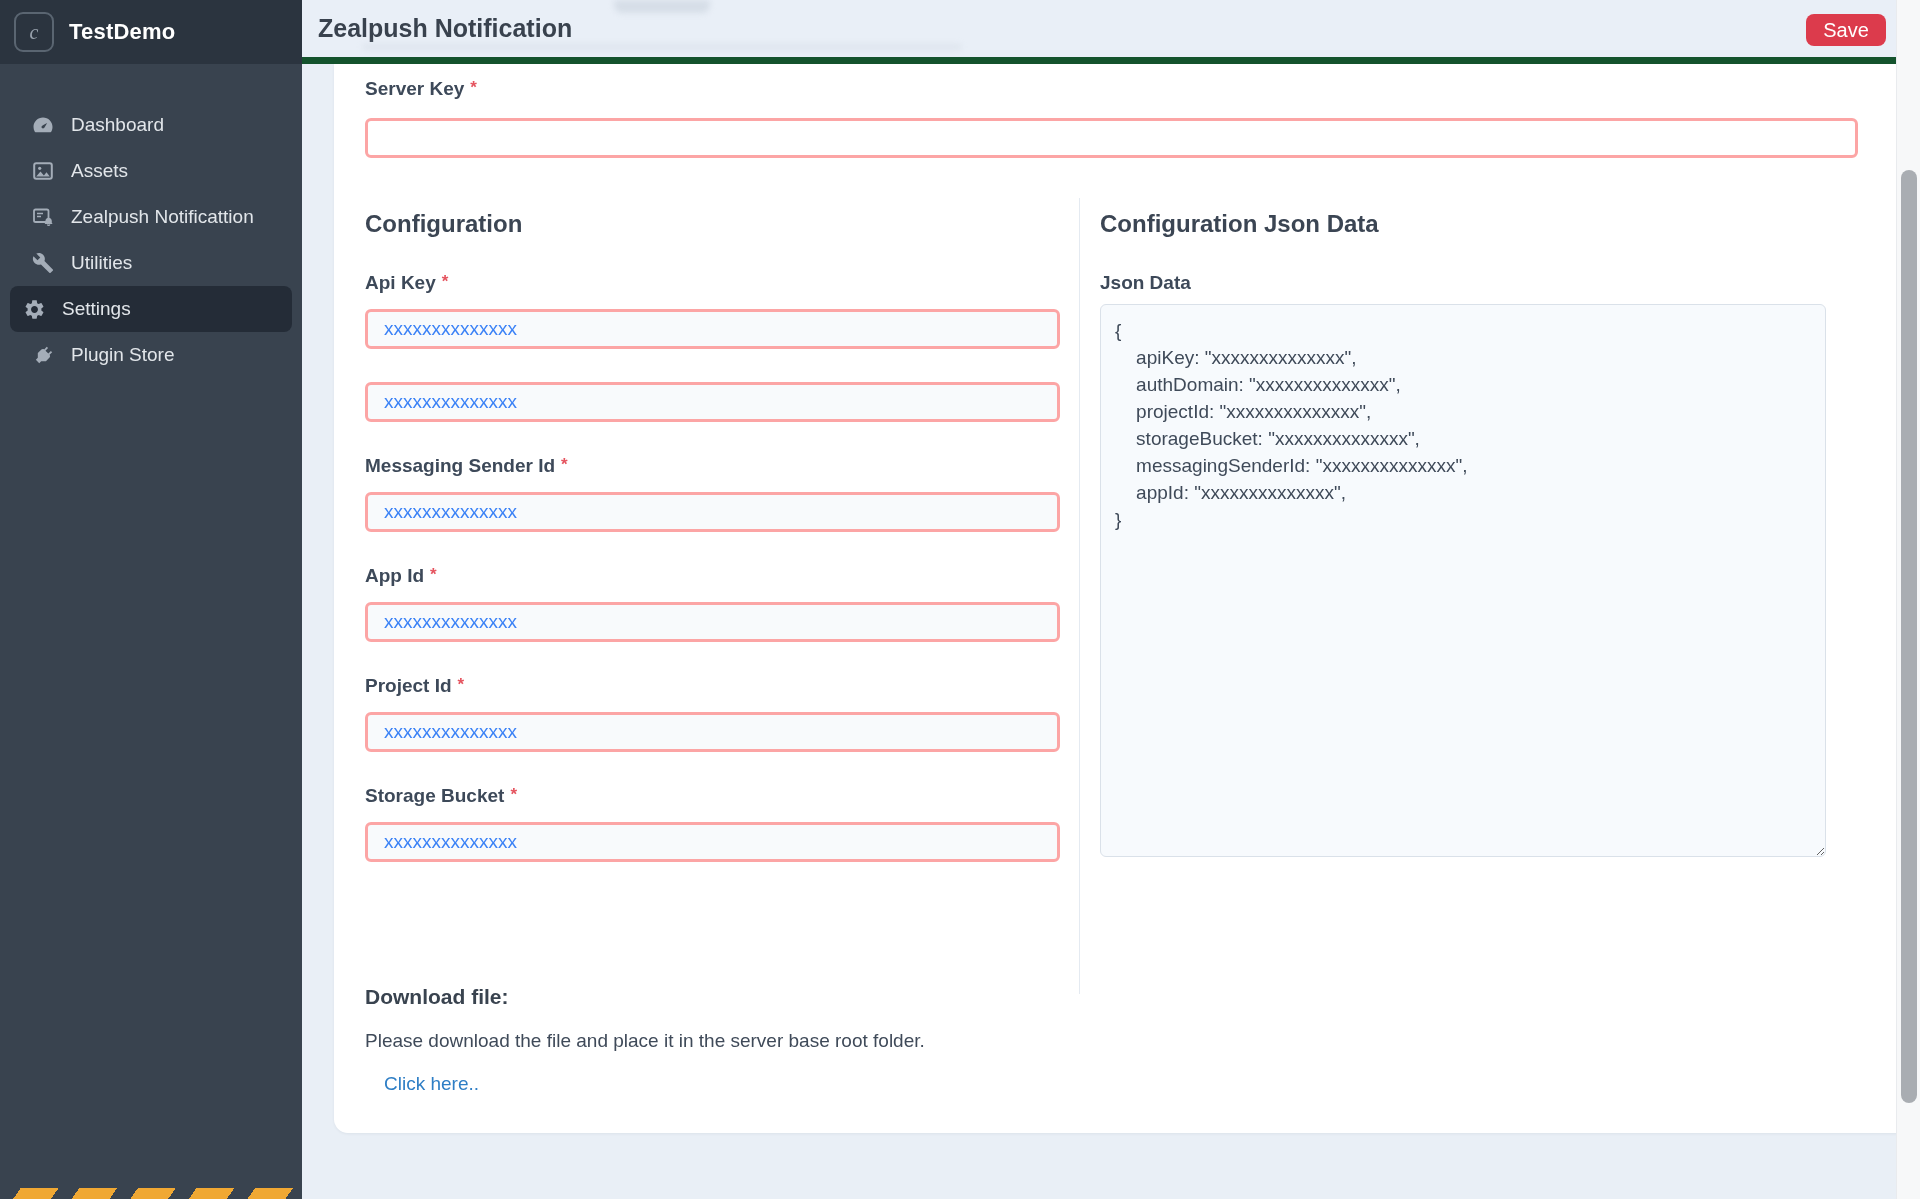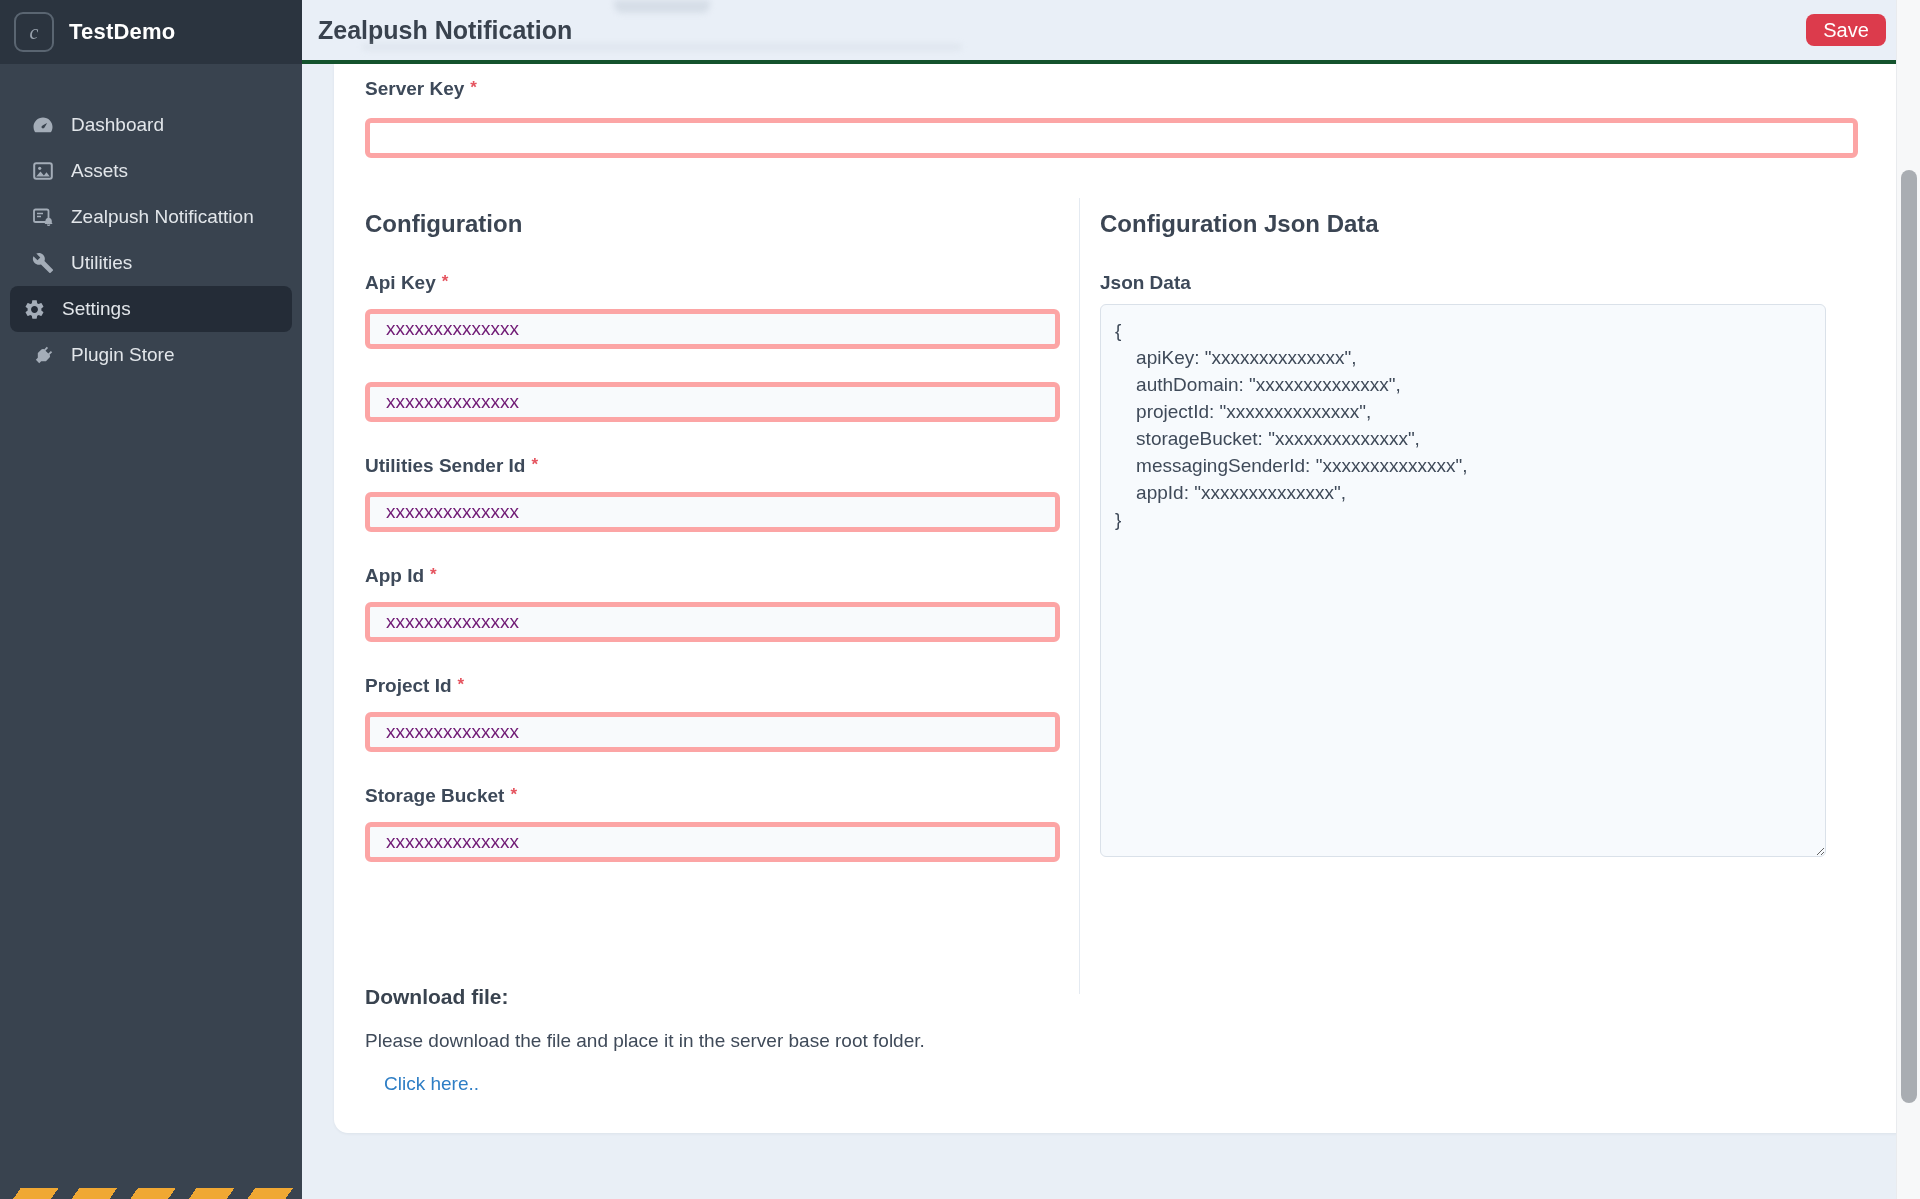--- a/index.html
+++ b/index.html
@@ -48,21 +48,21 @@
     position: absolute; left: 0; right: 0; bottom: 0; height: 11px;
     background: repeating-linear-gradient(125deg,
       #39434f 0px, #39434f 17px,
       #f0a833 17px, #f0a833 48px);
   }
 
   
   .topbar {
     position: absolute; left: 302px; top: 0; width: 1594px; height: 64px;
     background: rgba(233,239,246,0.94);
-    border-bottom: 4px solid #14532d;
+    border-bottom: 7px solid #14532d;
     z-index: 6; display: flex; align-items: center;
   }
   .page-title { margin-left: 16px; font-size: 25px; font-weight: bold; color: #39424e; }
   .save-btn {
     position: absolute; top: 14px; right: 10px; width: 80px; height: 32px;
     background: #dc3b4c; color: #ffffff; border: none; border-radius: 8px;
     font-family: "Liberation Sans", sans-serif; font-size: 20px; cursor: pointer;
   }
   .ghost-tab {
     position: absolute; left: 312px; top: 0; width: 96px; height: 13px;
@@ -77,23 +77,23 @@
   
   .card {
     position: absolute; left: 334px; top: 64px; width: 1684px; height: 1069px;
     background: #ffffff; border-radius: 0 0 14px 14px;
     box-shadow: 0 1px 3px rgba(20,30,45,.06); z-index: 4;
   }
   .field-label { display: block; font-size: 19px; font-weight: bold; color: #3d4959; }
   .req { color: #e5545f; margin-left: 6px; font-size: 17px; vertical-align: 2px; }
   .text-input {
     display: block; width: 100%; height: 40px;
-    background: #f8fafc; border: 5px solid #fca5a5; border-radius: 6px;
+    background: #f8fafc; border: 3px solid #fca5a5; border-radius: 6px;
     padding: 0 16px; font-family: "Liberation Sans", sans-serif;
-    font-size: 19px; color: #701a75; outline: none;
+    font-size: 19px; color: #3b82f6; outline: none;
   }
   .sk-label { position: absolute; left: 31px; top: 14px; }
   .sk-input { position: absolute; left: 31px; top: 54px; width: 1493px; background: #ffffff; }
 
   .v-divider { position: absolute; left: 745px; top: 134px; height: 796px; width: 0;
     border-left: 1px solid #e4eaf1; }
 
   .col-left  { position: absolute; left: 31px;  top: 146px; width: 695px; }
   .col-right { position: absolute; left: 766px; top: 146px; width: 726px; }
   .section-title { font-size: 24px; font-weight: bold; color: #3b4553; margin-bottom: 34px; }
@@ -223,21 +223,21 @@
       </label>
       <input class="text-input" type="text" value="xxxxxxxxxxxxxx" style="">
     </div>
 
     <div class="field">
       <input class="text-input" type="text" value="xxxxxxxxxxxxxx" style="">
     </div>
 
     <div class="field">
       <label class="field-label">
-        <span>Utilities Sender Id</span><span class="req">*</span>
+        <span>Messaging Sender Id</span><span class="req">*</span>
       </label>
       <input class="text-input" type="text" value="xxxxxxxxxxxxxx" style="">
     </div>
 
     <div class="field">
       <label class="field-label">
         <span>App Id</span><span class="req">*</span>
       </label>
       <input class="text-input" type="text" value="xxxxxxxxxxxxxx" style="">
     </div>

